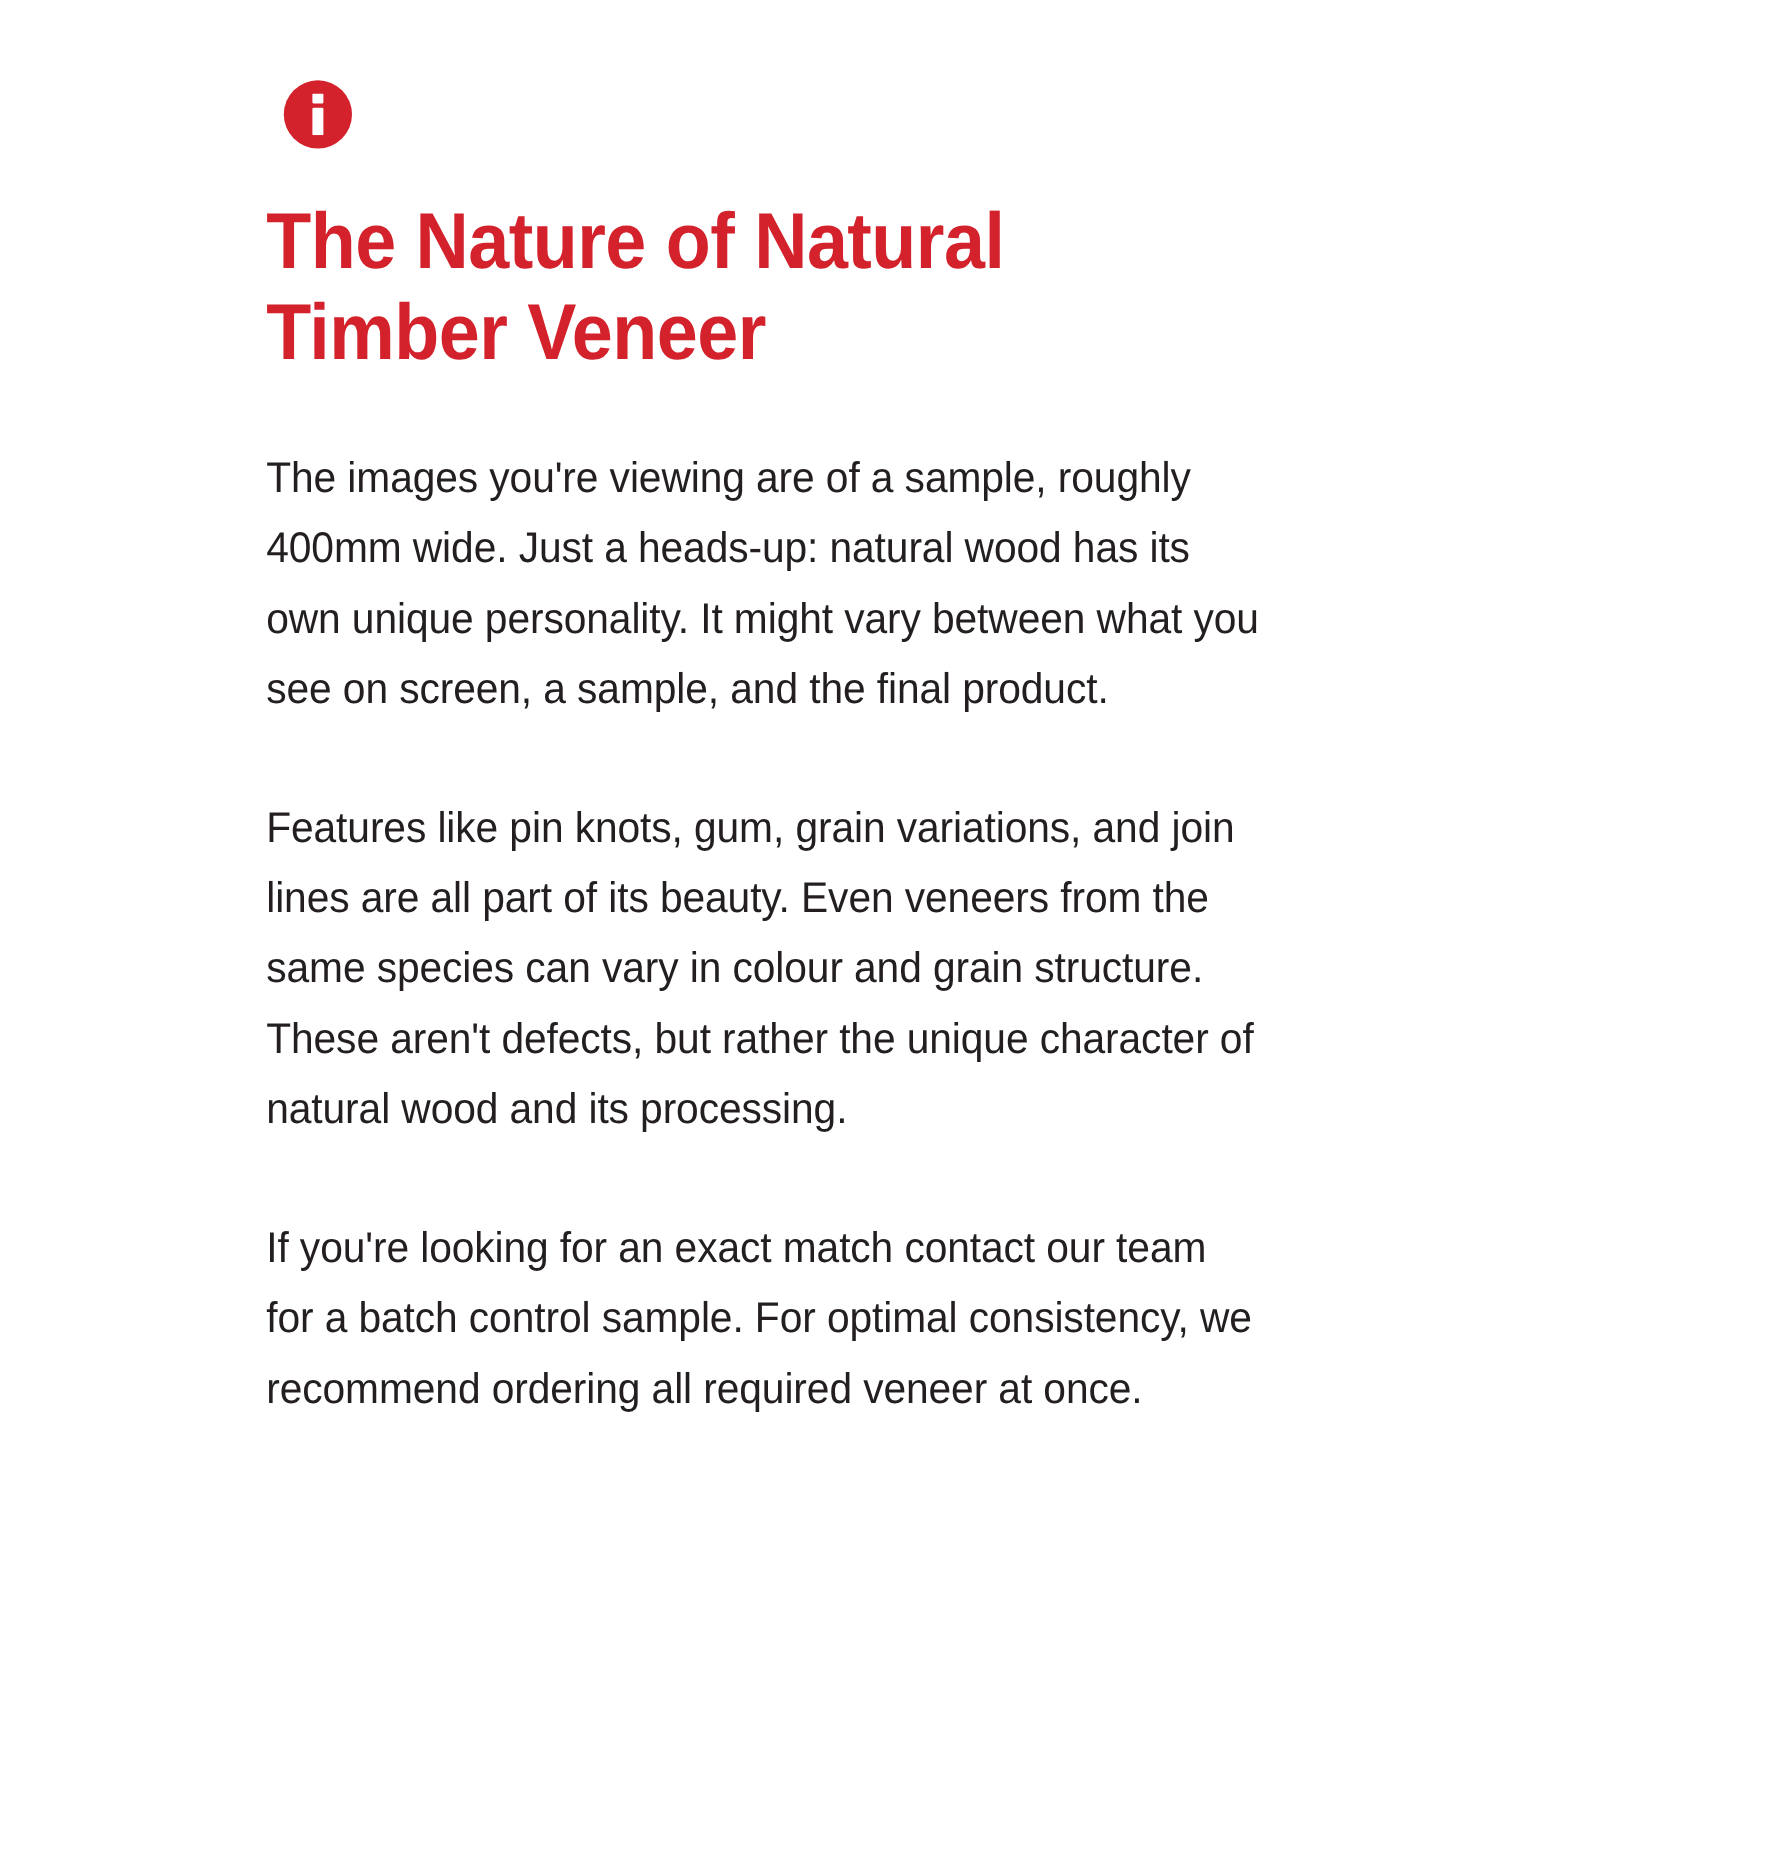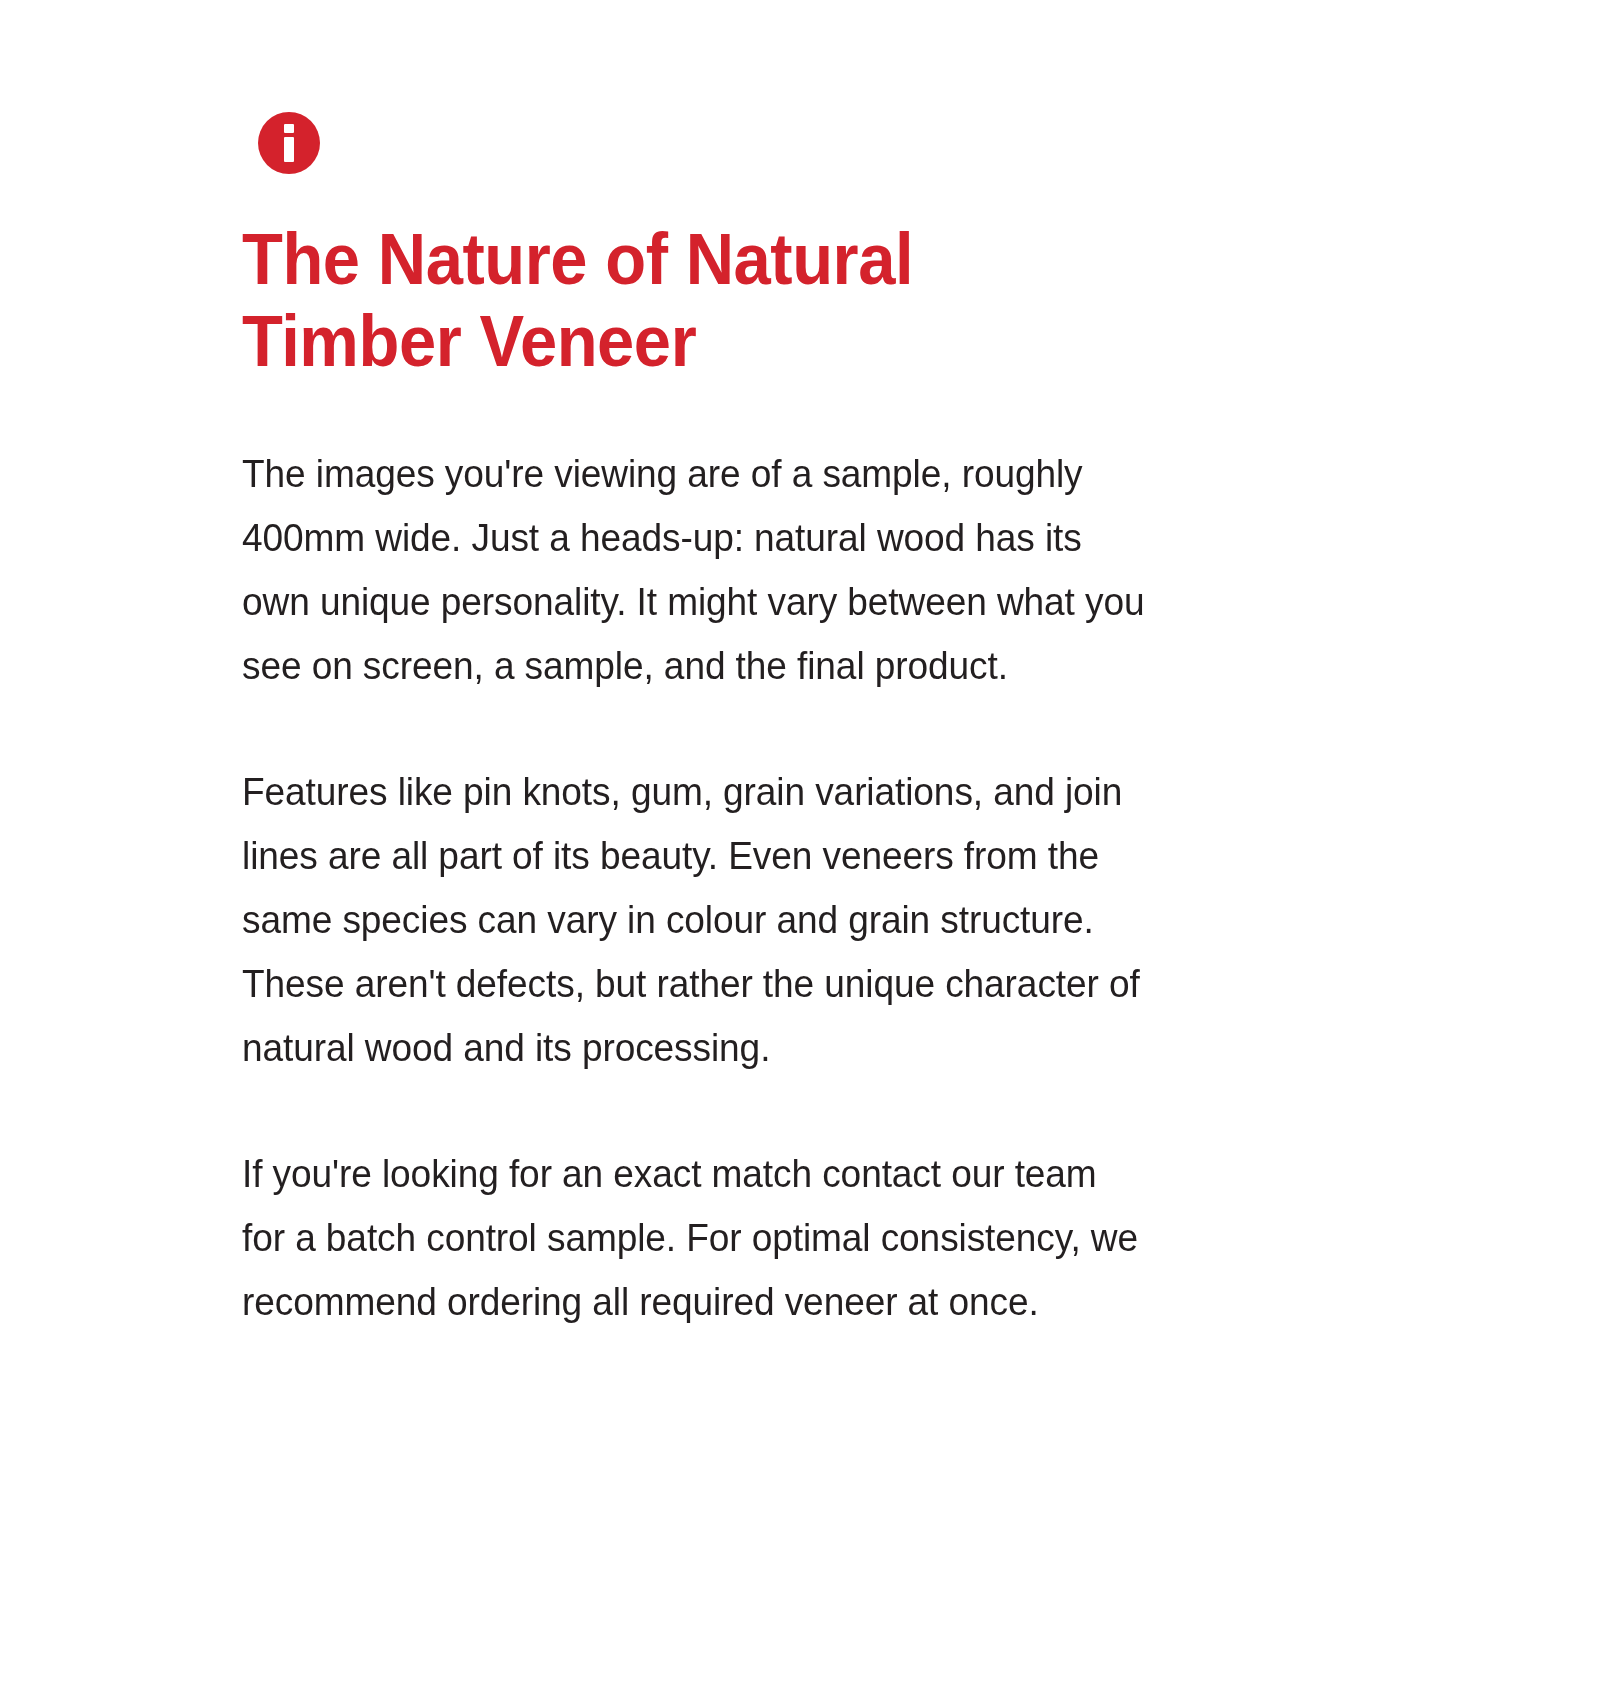--- a/index.html
+++ b/index.html
@@ -15,21 +15,21 @@
     -webkit-font-smoothing: antialiased;
     overflow: hidden;
   }
 
   .panel {
     position: relative;
     width: 1620px;
     height: 1686px;
     background: #ffffff;
     box-sizing: border-box;
-    padding: 112px 240px 0 242px;
+    padding: 73px 240px 0 242px;
   }
 
   
   .info-badge {
     width: 62px;
     height: 62px;
     border-radius: 50%;
     background: #d4222c;
     display: flex;
     align-items: center;

